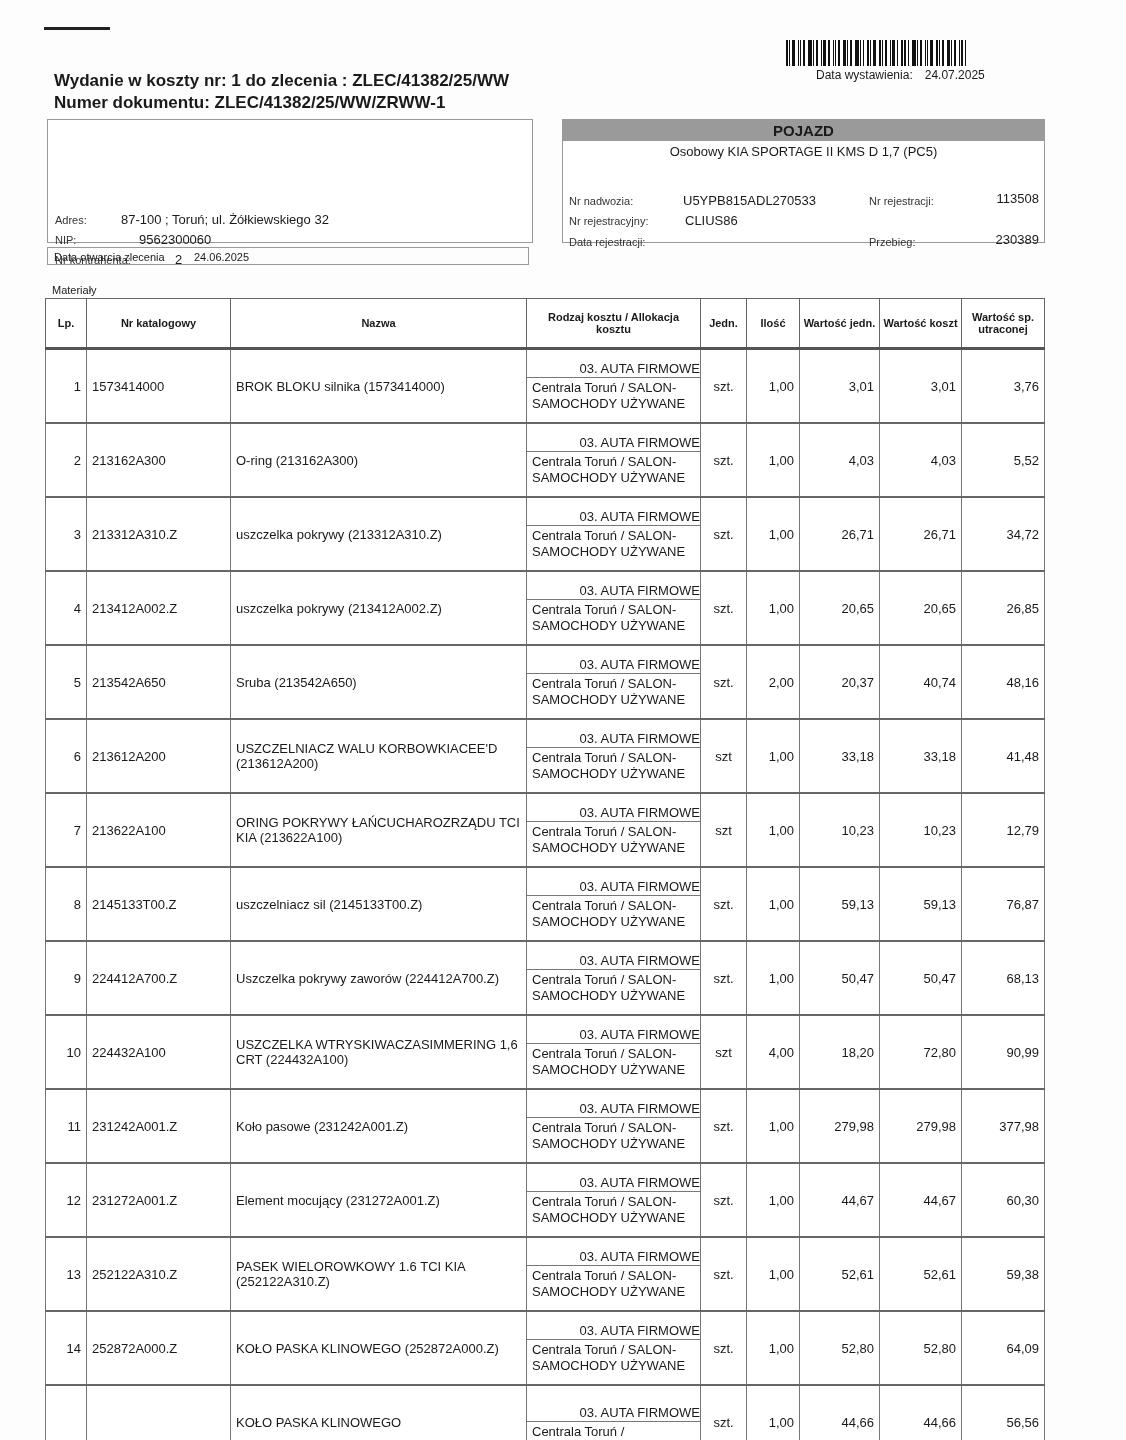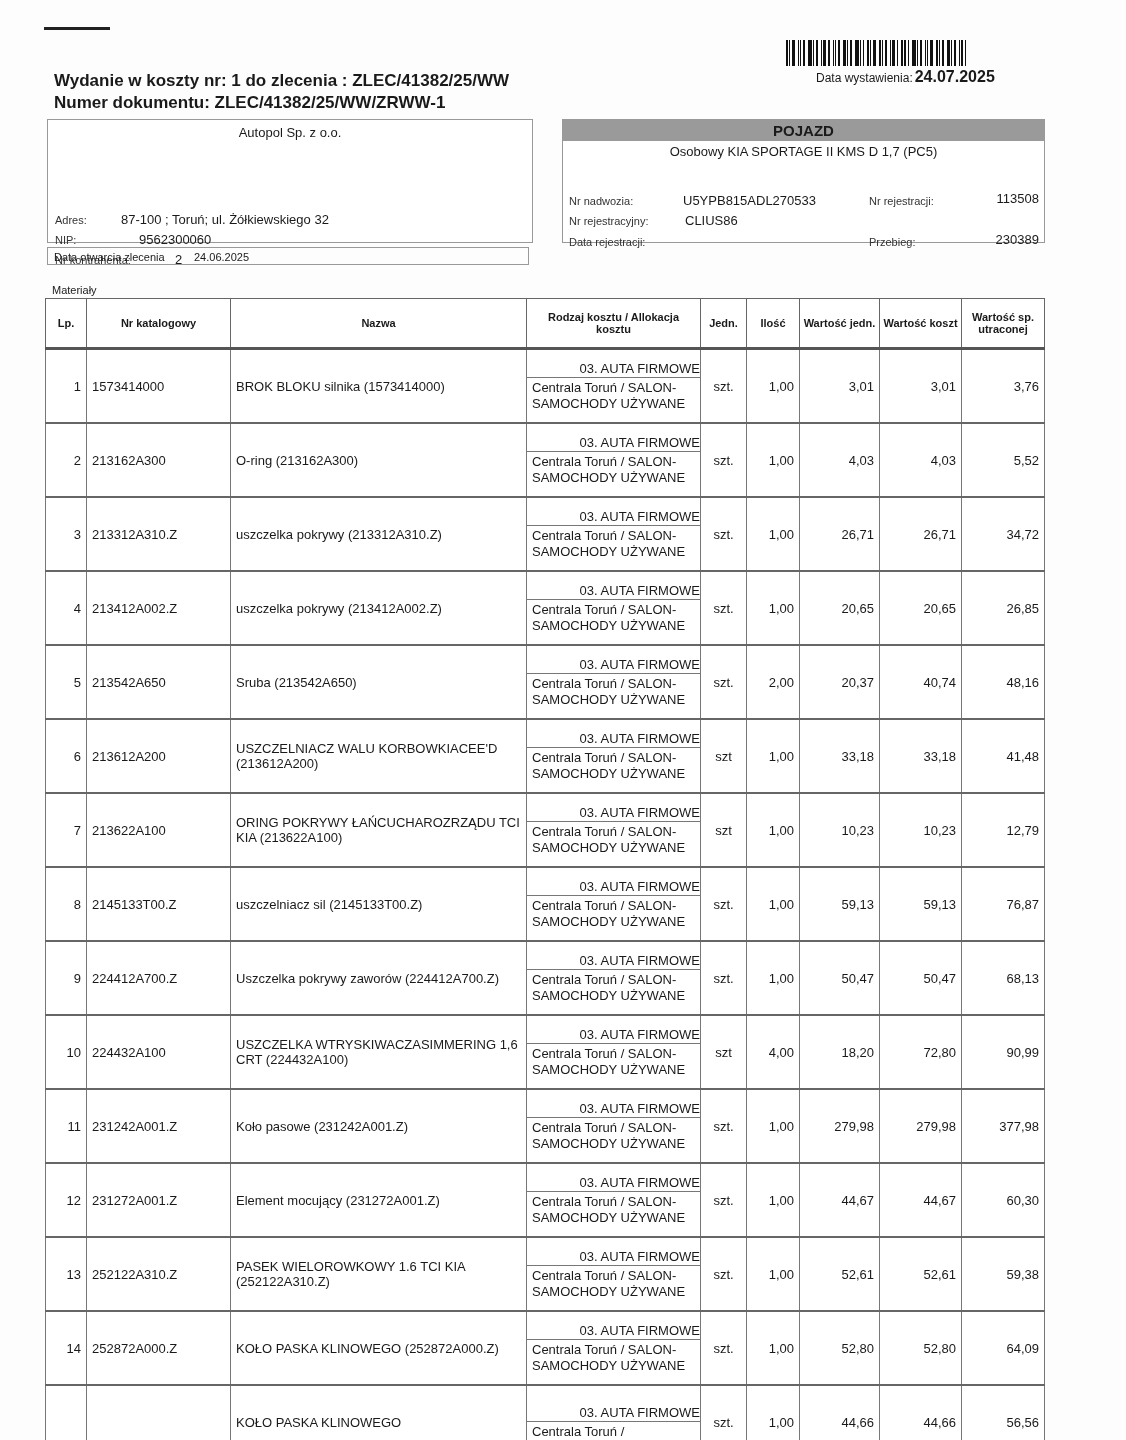--- a/index.html
+++ b/index.html
@@ -3,21 +3,21 @@
 <meta charset="utf-8">
 <style>
   html, body { margin:0; padding:0; background:#fdfdfd; }
   body { width:1126px; height:1440px; overflow:hidden; position:relative;
          font-family:"Liberation Sans", sans-serif; color:#1a1a1a; }
   .topmark { position:absolute; left:44px; top:27px; width:66px; height:3px; background:#222; }
   .title { position:absolute; left:54px; top:70px; font-weight:bold; font-size:17px; line-height:22px; }
   .barcode { position:absolute; left:786px; top:40px; width:250px; height:26px; display:flex; gap:0; }
   .barcode span { display:block; height:100%; background:#111; }
   .issued { position:absolute; left:816px; top:68px; font-size:12px; }
-  .issued .val { font-size:16px; margin-left:2px;font-weight:bold; }
+  .issued .val { font-size:12px; margin-left:12px; }
   .box { position:absolute; border:1px solid #999; background:#fff; }
   .box .hdr { background:#9a9a9a; text-align:center; font-weight:bold; font-size:15px; height:21px; line-height:21px; }
   .lbl { font-size:11px; color:#333; }
   .val { font-size:13px; }
   .kt { left:47px; top:119px; width:484px; height:122px; }
   .kt .name { text-align:center; font-size:13px; margin-top:5px; }
   .row-abs { position:absolute;margin-top:24px; }
   .open { position:absolute; left:47px; top:247px; width:482px; height:18px; border:1px solid #999; font-size:11px; line-height:18px; padding-left:6px; box-sizing:border-box; }
   .poj { left:562px; top:119px; width:481px; height:122px; }
   .poj .name { text-align:center; font-size:13px; margin-top:3px; }
@@ -90,21 +90,20 @@
     <span style="width: 2px; margin-right: 3px;"></span>
     <span style="width: 1px; margin-right: 1px;"></span>
     <span style="width: 2px; margin-right: 2px;"></span>
     <span style="width: 1px; margin-right: 3px;"></span>
   </div>
 <div class="issued">
   <span>Data wystawienia:</span><span class="val">24.07.2025</span>
 </div>
 
 <div class="box kt">
-  <div class="name">Autopol Sp. z o.o.</div>
   <div class="row-abs" style="left:7px;top:66px;">
     <span class="lbl" style="display:inline-block;width:66px">Adres:</span><span class="val">87-100  ; Toruń; ul. Żółkiewskiego 32</span>
   </div>
   <div class="row-abs" style="left:7px;top:86px;">
     <span class="lbl" style="display:inline-block;width:84px">NIP:</span><span class="val">9562300060</span>
   </div>
   <div class="row-abs" style="left:7px;top:106px;">
     <span class="lbl" style="display:inline-block;width:120px">Nr kontrahenta:</span><span class="val">2</span>
   </div>
 </div>

